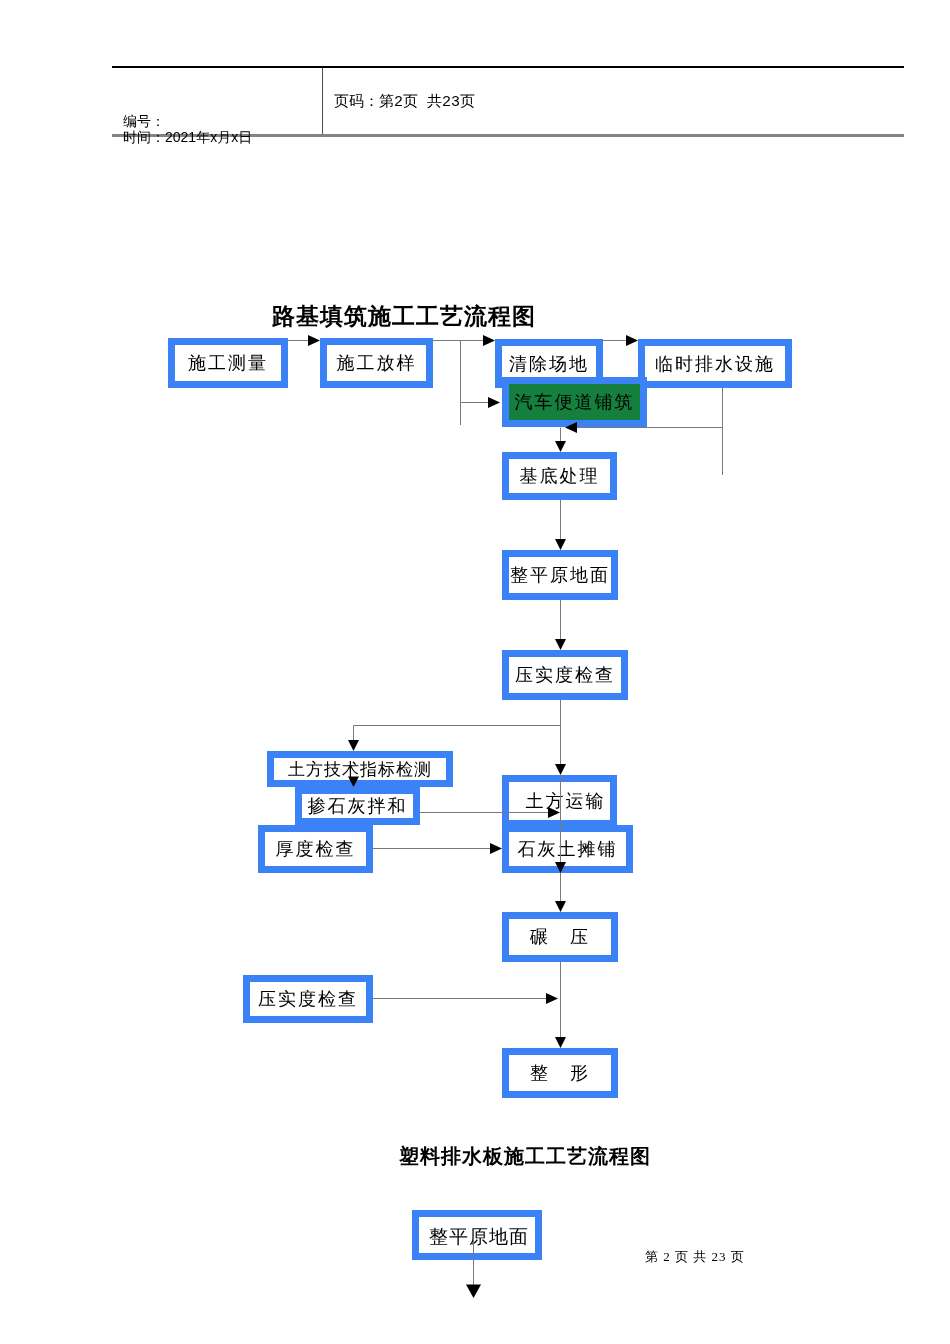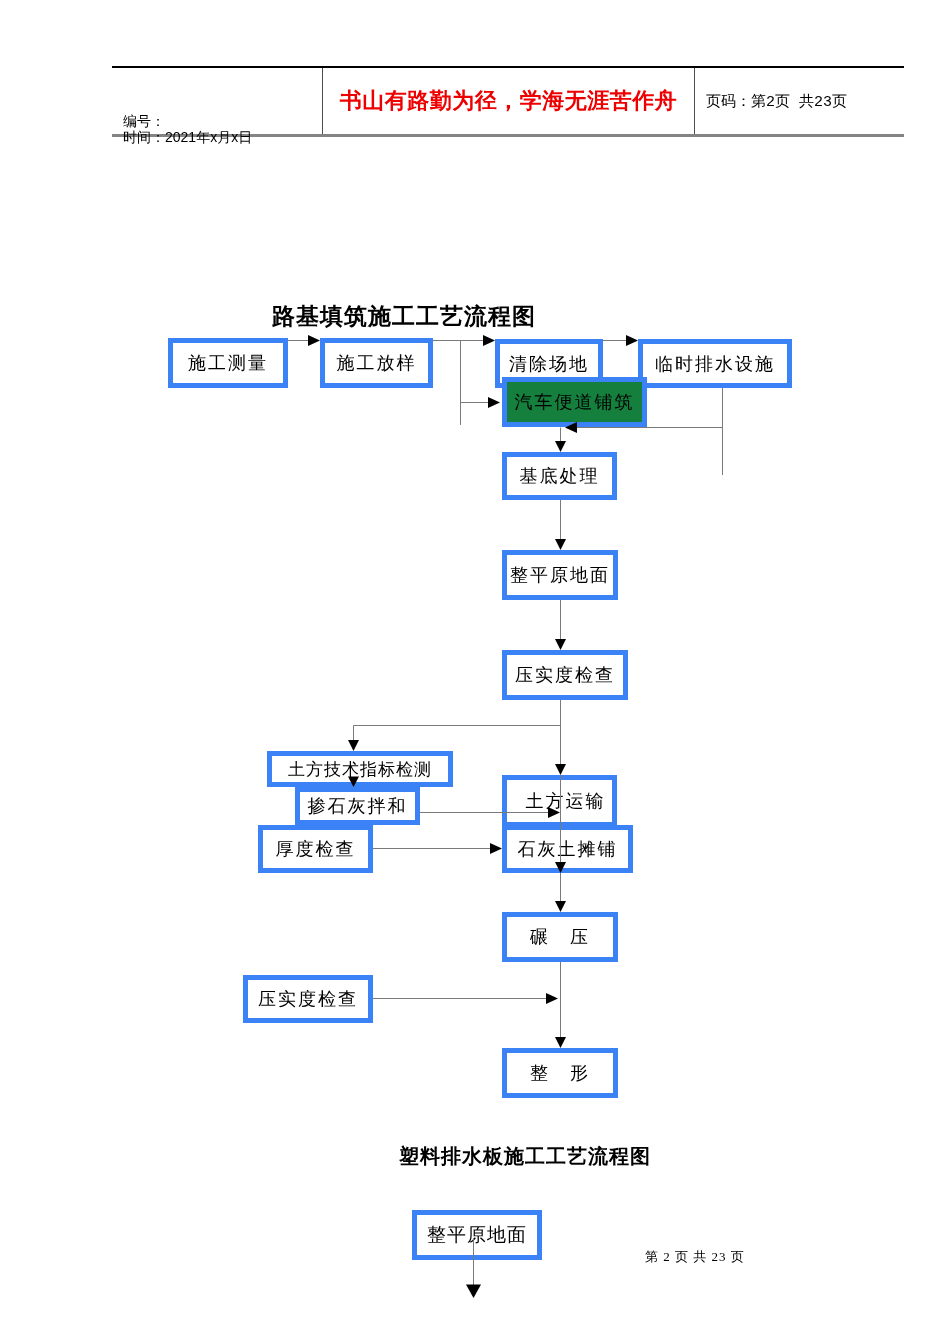--- a/index.html
+++ b/index.html
@@ -18,44 +18,41 @@
   .slogan { font-size:22px; font-weight:bold; letter-spacing:0.5px; }
 
   
   .chart-title { font-weight:bold; letter-spacing:1px; white-space:nowrap; }
   .title1 { left:272px; top:276px; font-size:23px;margin-top:25px; }
   .title2 { left:399px; top:1143px; font-size:20px; }
   .page-footer { left:645px; top:1248px; font-size:13px; letter-spacing:1px;
                  font-family:"Liberation Serif", serif; white-space:nowrap; }
 
   
-  .fbox { position:absolute; border:5px solid #3b82f6; background:transparent;
+  .fbox { position:absolute; border:7px solid #3b82f6; background:transparent;
           display:flex; align-items:center; justify-content:center;
           font-family:Liberation Mono, monospace;
           font-size:18px; letter-spacing:2px; white-space:nowrap; z-index:1; }
   .fbox.filled { background:#15803d; z-index:2; }
   .fbox.small  { font-size:17px; letter-spacing:1px; }
   .fbox.toplft { align-items:flex-start; justify-content:flex-start;
                  padding:7px 0 12px 10px; font-size:19px; letter-spacing:1px; }
 
   
   #connectors { left:0; top:0; width:950px; height:1344px; z-index:5; pointer-events:none; }
   #connectors line { stroke:#7a7a7a; stroke-width:1; }
   #connectors polygon { fill:#000; }
 </style>
 </head>
 <body>
 
 <div class="abs hdr-table">
   <div class="hdr-cell hdr-c1">
     <div>编号：</div>
     <div>时间：2021年x月x日</div>
-  </div>
-  <div class="hdr-cell hdr-c2">
-    <span class="slogan" id="slogan-text" style="color: rgb(238, 0, 0);">书山有路勤为径，学海无涯苦作舟</span>
   </div>
   <div class="hdr-cell hdr-c3">
     <span>页码：第2页 共23页</span>
   </div>
 </div>
 
 <div class="abs chart-title title1">路基填筑施工工艺流程图</div>
 
 <div class="fbox" style="left:168px; top:338px; width:120px; height:50px;">施工测量</div>
 <div class="fbox" style="left:320px; top:338px; width:113px; height:50px;">施工放样</div>

